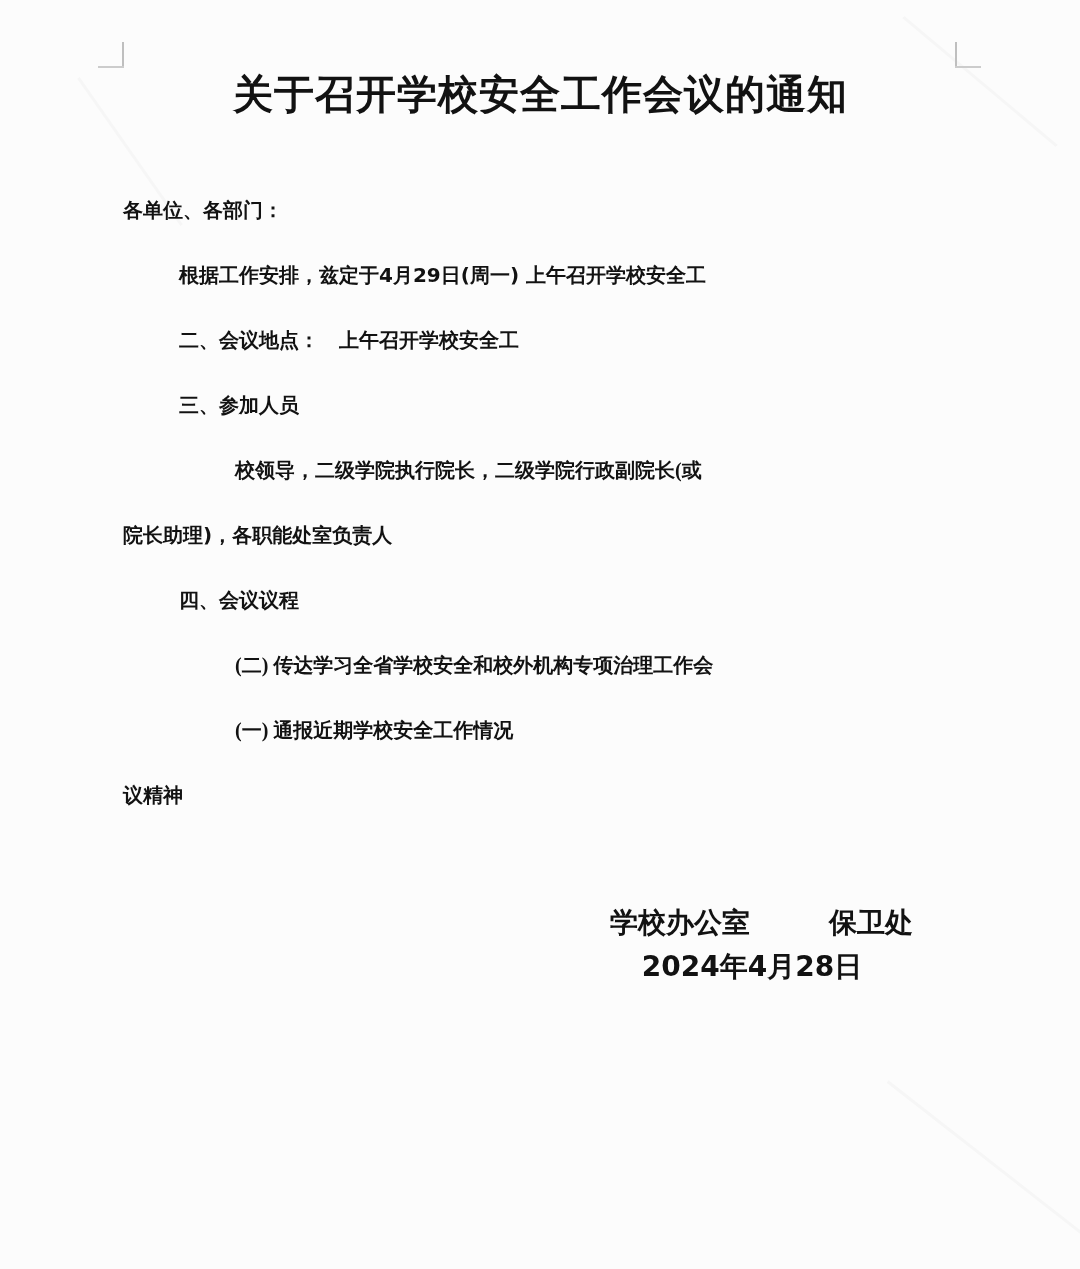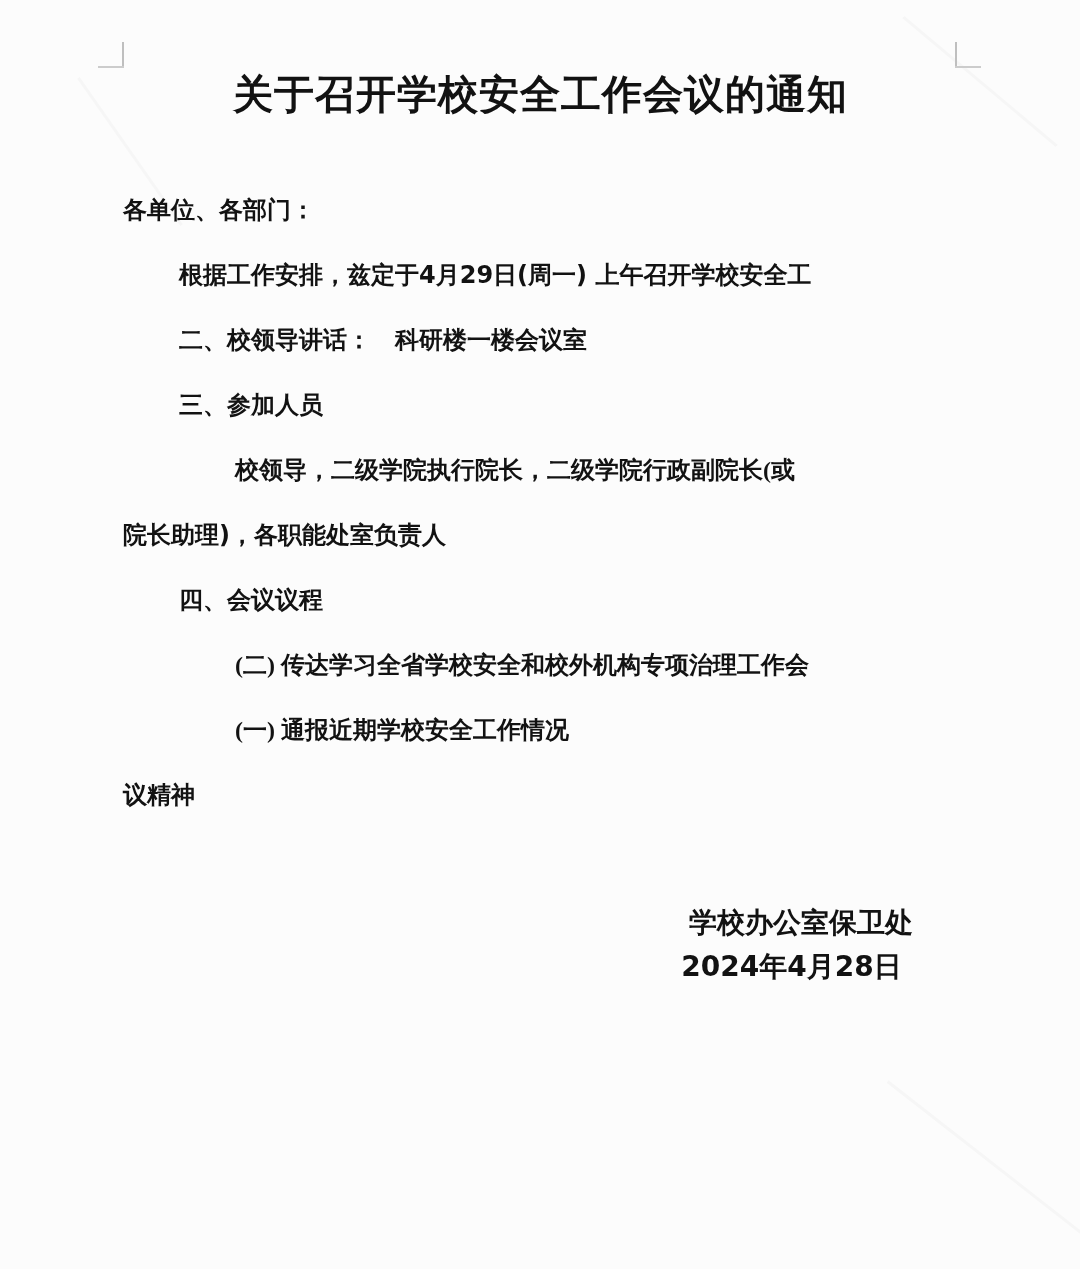--- a/index.html
+++ b/index.html
@@ -45,41 +45,42 @@
     padding-top: 72px;
     text-align: center;
     font-size: 40px;
     line-height: 44px;
     letter-spacing: 1px;
     white-space: pre;
   }
 
   .body-text {
     margin-top: 62px;
-    font-size: 24px;
+    font-size: 20px;
   }
 
   .body-text p {
     line-height: 65px;
     white-space: pre;
   }
 
   .indent2 { padding-left: 56px; }
   .indent4 { padding-left: 112px; font-family: Liberation Serif, serif; }
 
   .signature {
     margin: 73px 45px 0 auto;
     width: fit-content;
     font-size: 28px;
     line-height: 44px;
     text-align: center;
   }
 
   .sig-row {
     display: flex;
+    gap: 79px;
     justify-content: center;
     white-space: pre;
     margin-left: 19px;
   }
 
   .sig-date { white-space: pre; }
 </style>
 </head>
 <body>
 
@@ -92,21 +93,21 @@
 <div class="corner-mark cm-right-v"></div>
 <div class="corner-mark cm-right-h"></div>
 
 <div class="doc">
 
   <div class="title">关于召开学校安全工作会议的通知</div>
 
   <div class="body-text">
     <p>各单位、各部门：</p>
     <p class="indent2">根据工作安排，兹定于4月29日(周一) 上午召开学校安全工</p>
-    <p class="indent2">二、校领导讲话：　科研楼一楼会议室</p>
+    <p class="indent2">二、会议地点：　上午召开学校安全工</p>
     <p class="indent2">三、参加人员</p>
     <p class="indent4">校领导，二级学院执行院长，二级学院行政副院长(或</p>
     <p>院长助理)，各职能处室负责人</p>
     <p class="indent2">四、会议议程</p>
     <p class="indent4">(二) 传达学习全省学校安全和校外机构专项治理工作会</p>
     <p class="indent4">(一) 通报近期学校安全工作情况</p>
     <p>议精神</p>
   </div>
 
   <div class="signature">

